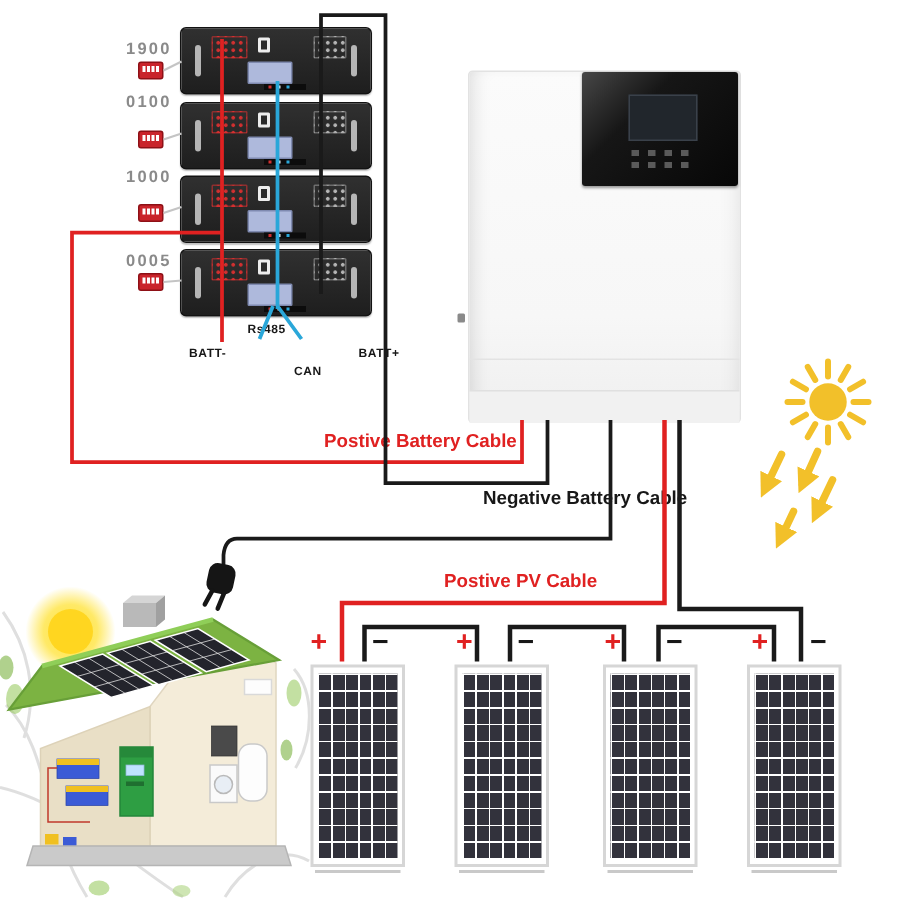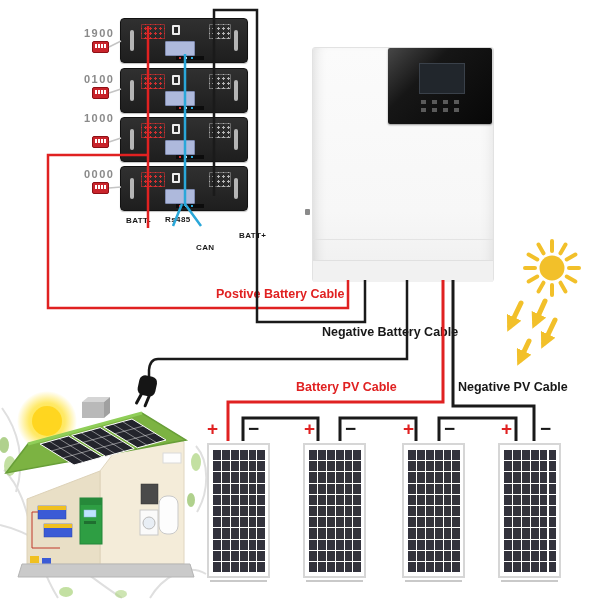--- a/index.html
+++ b/index.html
@@ -227,43 +227,43 @@
       </span>
   </div>
 
   <div class="dipcode" style="top:27px">1900</div>
   <div class="dipbox" style="top:41px">
       <i></i>
       <i></i>
       <i></i>
       <i></i>
     </div>
-  <div class="dipcode" style="top:73px">0100</div>
+  <div class="dipcode" style="top:62px">0100</div>
   <div class="dipbox" style="top:87px">
       <i></i>
       <i></i>
       <i></i>
       <i></i>
     </div>
   <div class="dipcode" style="top:112px">1000</div>
   <div class="dipbox" style="top:136px">
       <i></i>
       <i></i>
       <i></i>
       <i></i>
     </div>
-  <div class="dipcode" style="top:168px">0000</div>
+  <div class="dipcode" style="top:168px">0005</div>
   <div class="dipbox" style="top:182px">
       <i></i>
       <i></i>
       <i></i>
       <i></i>
     </div>
 
-  <div class="port" style="left:126px;top:216px">BATT-</div>
+  <div class="port" style="left:126px;top:231px">BATT-</div>
   <div class="port" style="left:165px;top:215px">Rs485</div>
   <div class="port" style="left:196px;top:243px">CAN</div>
   <div class="port" style="left:239px;top:231px">BATT+</div>
 
   <div class="inverter">
     <div class="inv-seam" style="top:191px"></div>
     <div class="inv-bottom"></div>
   </div>
   <div class="inv-display">
     <div class="inv-screen"></div>
@@ -277,22 +277,21 @@
         <i></i>
         <i></i>
         <i></i>
         <i></i>
       </div>
   </div>
   <div class="inv-mark"></div>
 
   <div class="cable red" style="left:216px;top:287px">Postive Battery Cable</div>
   <div class="cable blk" style="left:322px;top:325px">Negative Battery Cable</div>
-  <div class="cable red" style="left:296px;top:380px">Battery PV Cable</div>
-  <div class="cable blk" style="left:458px;top:380px">Negative PV Cable</div>
+  <div class="cable red" style="left:296px;top:380px">Postive PV Cable</div>
 
   <div class="panel" style="left:207px">
       <div class="cells"></div>
     </div>
   <div class="panel" style="left:303px">
       <div class="cells"></div>
     </div>
   <div class="panel" style="left:402px">
       <div class="cells"></div>
     </div>

